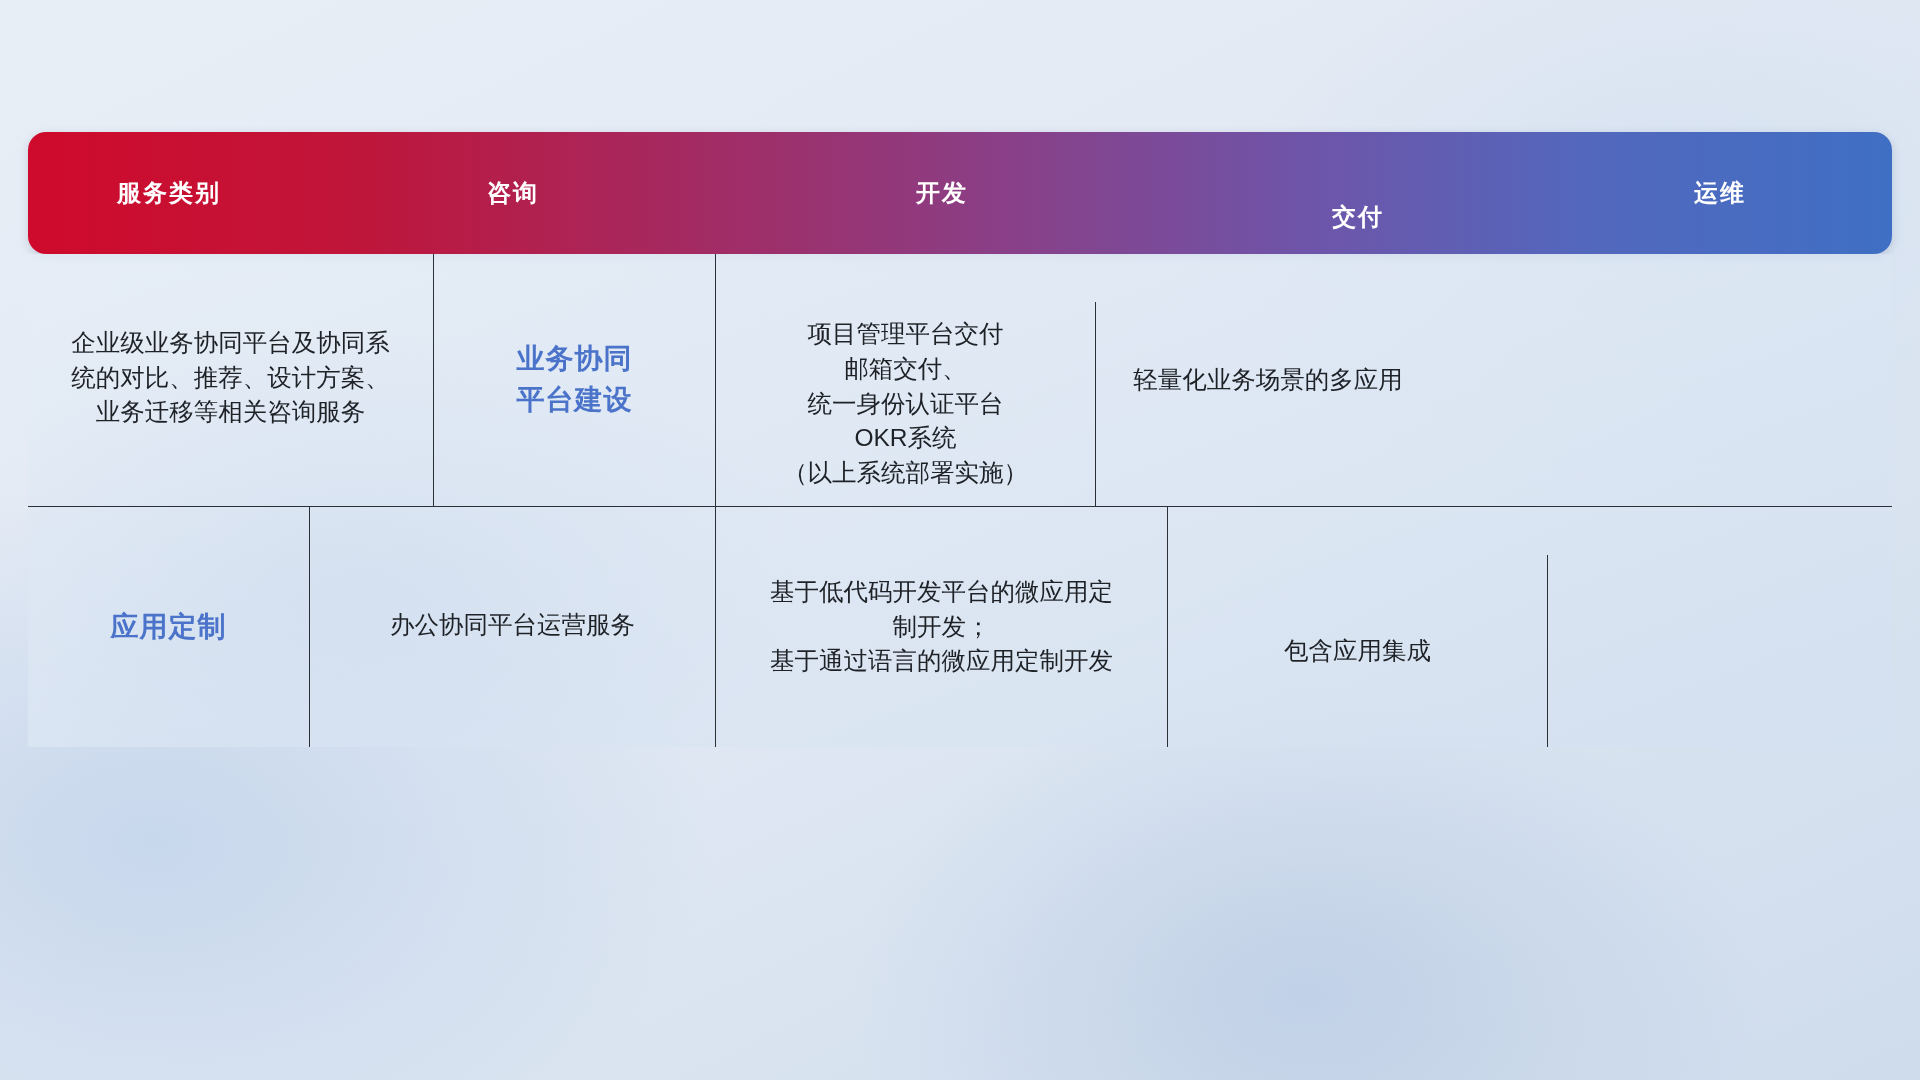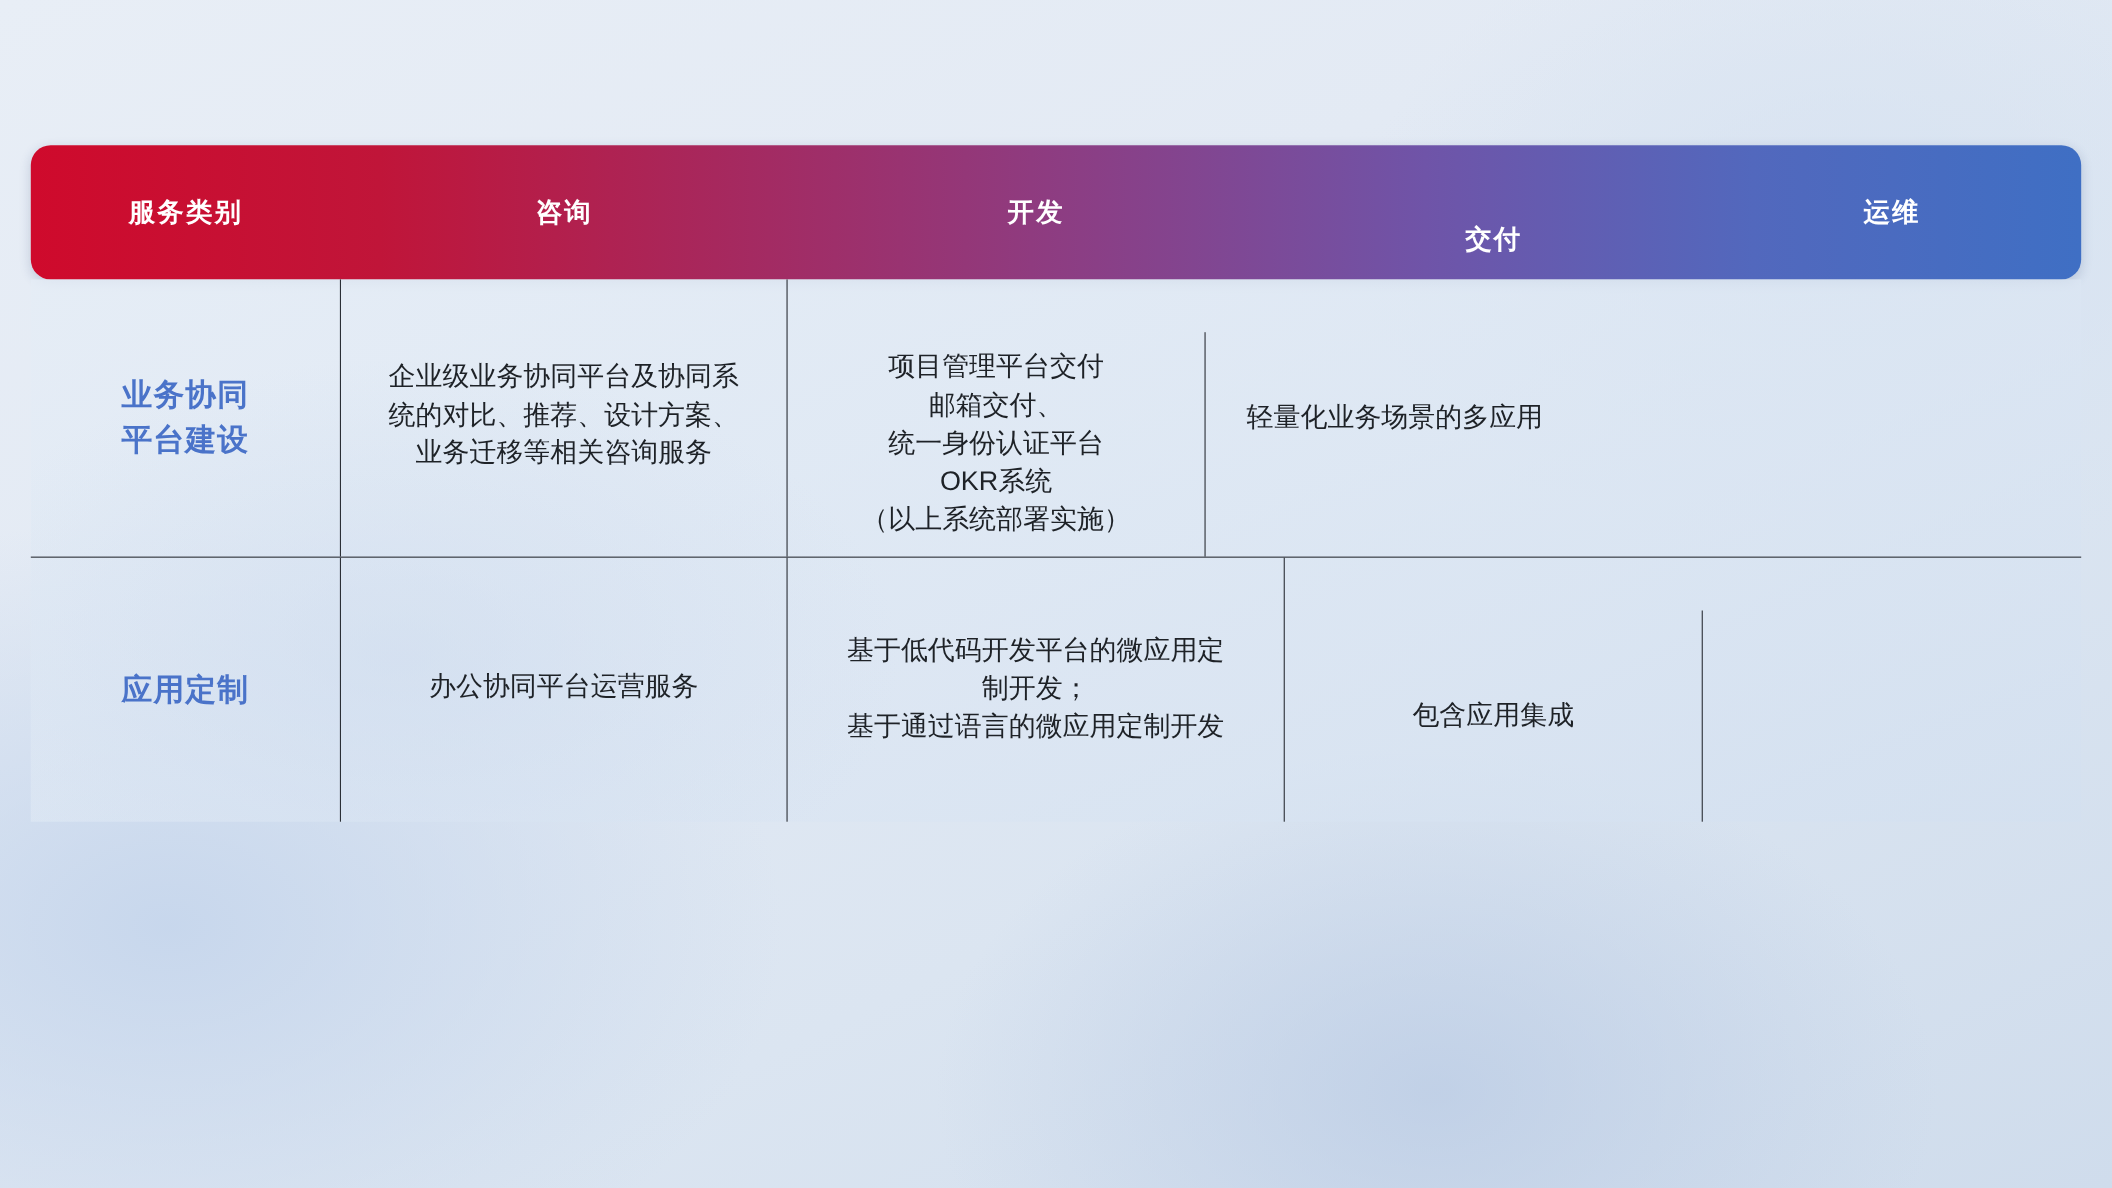--- a/index.html
+++ b/index.html
@@ -110,25 +110,25 @@
       <div class="th c0">服务类别</div>
       <div class="th c1">咨询</div>
       <div class="th c2">开发</div>
       <div class="th c3">交付</div>
       <div class="th c4">运维</div>
     </div>
 
     <div class="tbody">
 
       <div class="row r1">
-        <div class="cell cat c0">业务协同
-平台建设</div>
         <div class="cell c1">企业级业务协同平台及协同系
 统的对比、推荐、设计方案、
 业务迁移等相关咨询服务</div>
+        <div class="cell cat c0">业务协同
+平台建设</div>
         <div class="cell c3">项目管理平台交付
 邮箱交付、
 统一身份认证平台
 OKR系统
 （以上系统部署实施）</div>
         <div class="cell c4">轻量化业务场景的多应用</div>
       </div>
 
 
       <div class="row r3">

